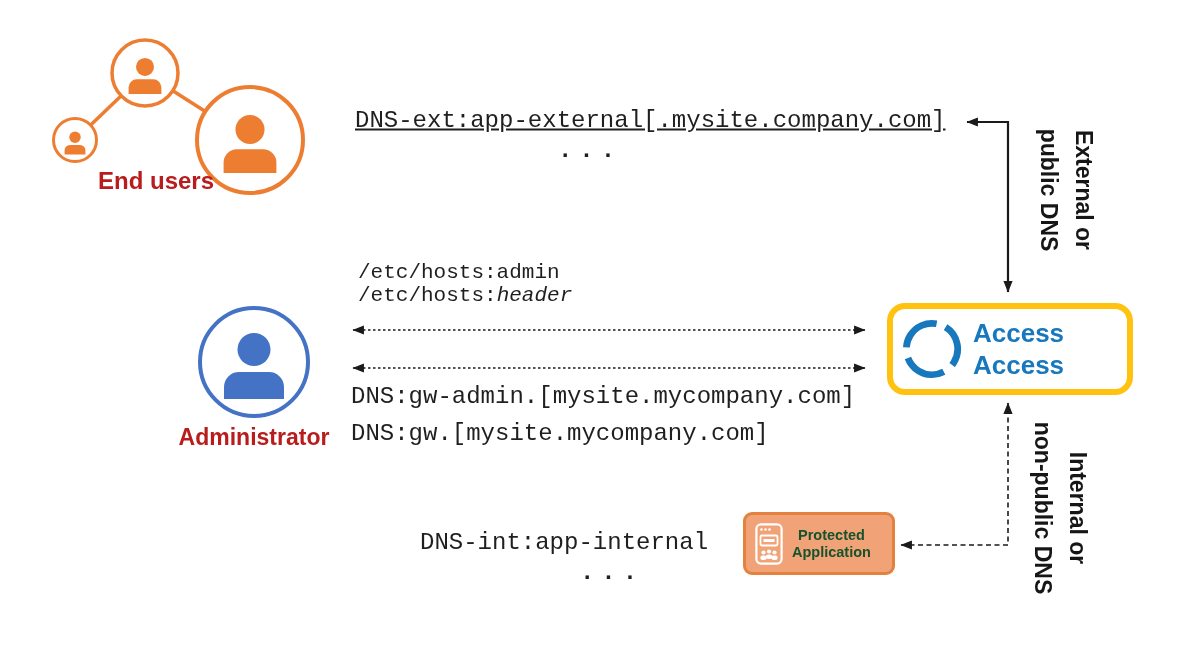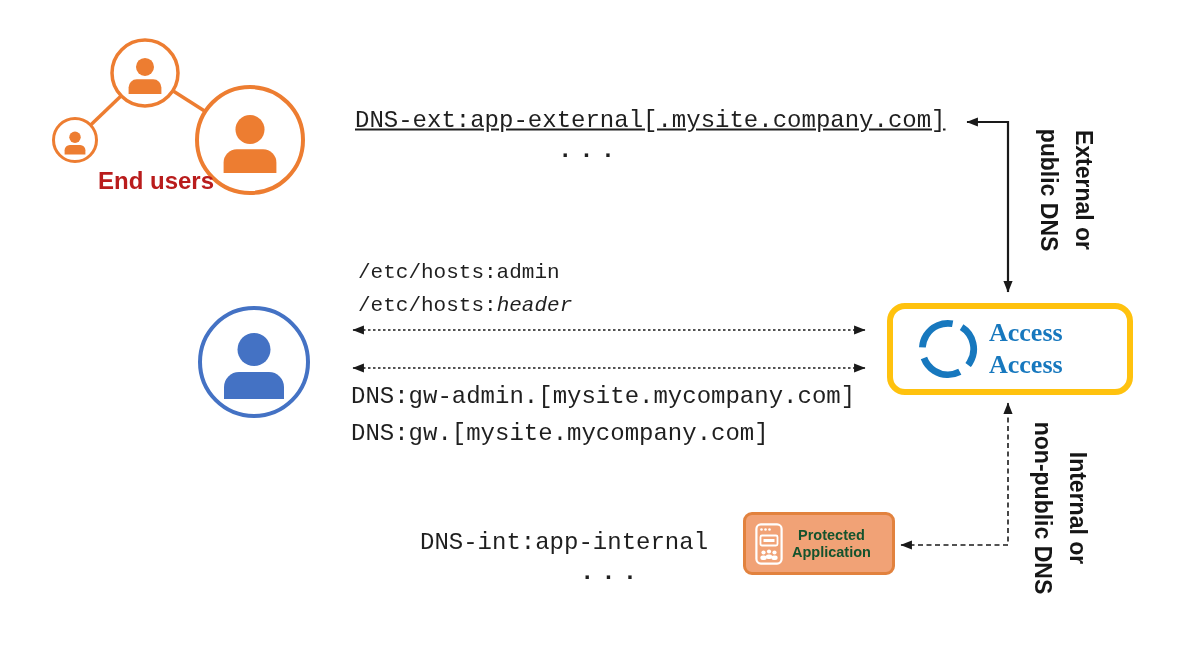--- a/index.html
+++ b/index.html
@@ -23,21 +23,21 @@
     transform:translate(-50%,-50%);letter-spacing:0px;
   }
   .vlabel{
     position:absolute;font-size:23px;font-weight:600;color:#161616;
     line-height:35px;text-align:center;white-space:pre;
     transform:translate(-50%,-50%) rotate(90deg);
   }
   .gateway-box{
     position:absolute;left:887px;top:303px;width:246px;height:92px;
     box-sizing:border-box;border:6px solid #FFC20E;border-radius:18px;
-    background:#ffffff;display:flex;align-items:center;padding-left:24px;font-family:Liberation Serif, serif;
+    background:#ffffff;display:flex;align-items:center;padding-left:8px;
   }
   .gateway-text{
     margin-left:10px;color:#1778BE;font-weight:bold;font-size:26px;line-height:32px;
   }
   .protected-box{
     position:absolute;left:743px;top:512px;width:152px;height:63px;
     box-sizing:border-box;border:3px solid #E2823E;border-radius:9px;
     background:#F1A276;display:flex;align-items:center;padding-left:9px;
   }
   .protected-text{
@@ -80,26 +80,27 @@
 
     <polyline points="967,122 1008,122 1008,292" fill="none" stroke="#1a1a1a" stroke-width="2.2" marker-start="url(#arr)" marker-end="url(#arr)"></polyline>
 
     <line x1="353" y1="330" x2="865" y2="330" stroke="#1a1a1a" stroke-width="1.4" stroke-dasharray="2.5 2.5" marker-start="url(#arr)" marker-end="url(#arr)"></line>
     <line x1="353" y1="368" x2="865" y2="368" stroke="#1a1a1a" stroke-width="1.4" stroke-dasharray="2.5 2.5" marker-start="url(#arr)" marker-end="url(#arr)"></line>
 
     <polyline points="901,545 1008,545 1008,403" fill="none" stroke="#1a1a1a" stroke-width="1.6" stroke-dasharray="5 3.5" marker-start="url(#arr)" marker-end="url(#arr)"></polyline>
   </svg>
 
   <div class="txt caption" style="left:156px;top:181px;">End users</div>
+  <div class="txt caption" style="left:254px;top:437px;font-size:23px;">Administrator</div>
 
   <div class="txt mono" style="left:355px;top:120px;text-decoration:underline;">DNS-ext:app-external[.mysite.company.com]</div>
   <div class="txt ellipsis" style="left:590px;top:150px;">...</div>
 
   <div class="txt mono small" style="left:358px;top:272px;">/etc/hosts:admin</div>
-  <div class="txt mono small" style="left:358px;top:305px;"><span>/etc/hosts:</span><span style="font-style:italic;">header</span></div>
+  <div class="txt mono small" style="left:358px;top:295px;"><span>/etc/hosts:</span><span style="font-style:italic;">header</span></div>
 
   <div class="txt mono" style="left:351px;top:396px;">DNS:gw-admin.[mysite.mycompany.com]</div>
   <div class="txt mono" style="left:351px;top:433px;">DNS:gw.[mysite.mycompany.com]</div>
 
   <div class="txt mono" style="left:420px;top:542px;">DNS-int:app-internal</div>
   <div class="txt ellipsis" style="left:612px;top:572px;">...</div>
 
   <div class="vlabel" style="left:1066px;top:190px;"><span>External or</span><span class="line2">public DNS</span></div>
   <div class="vlabel" style="left:1060px;top:508px;"><span>Internal or</span><span class="line2">non-public DNS</span></div>
 

